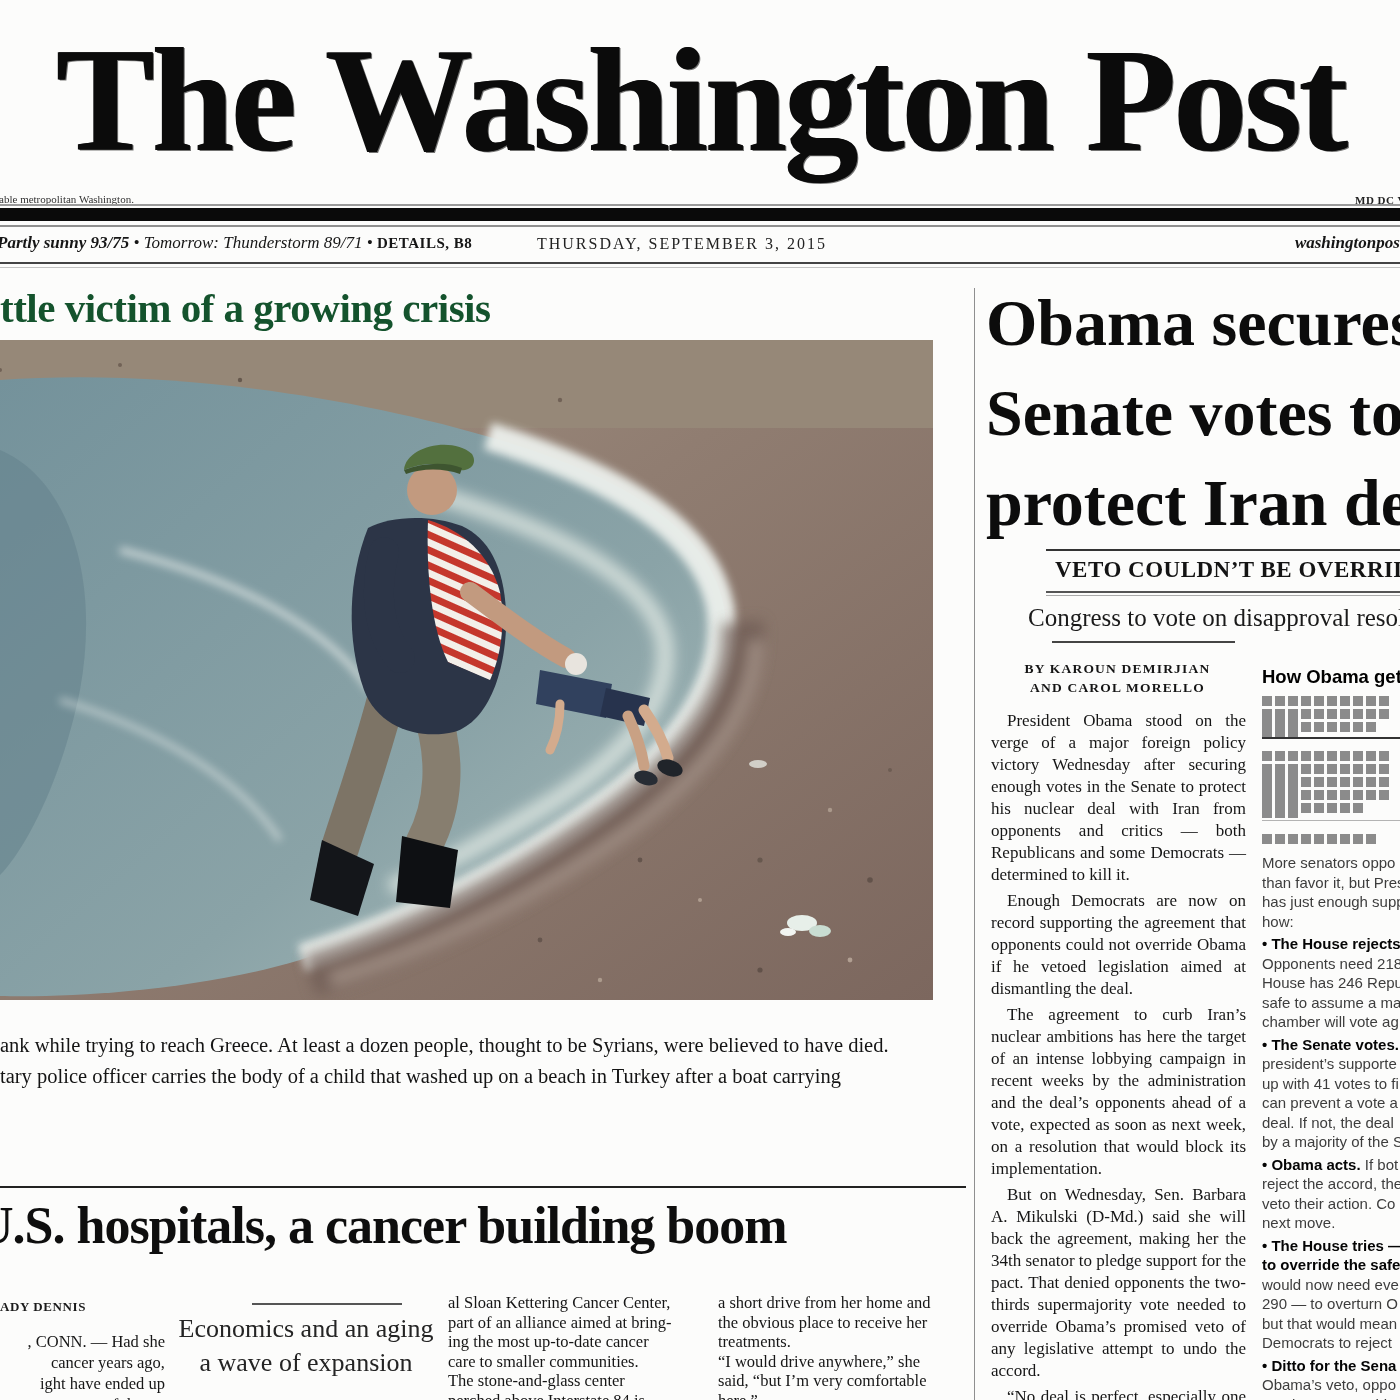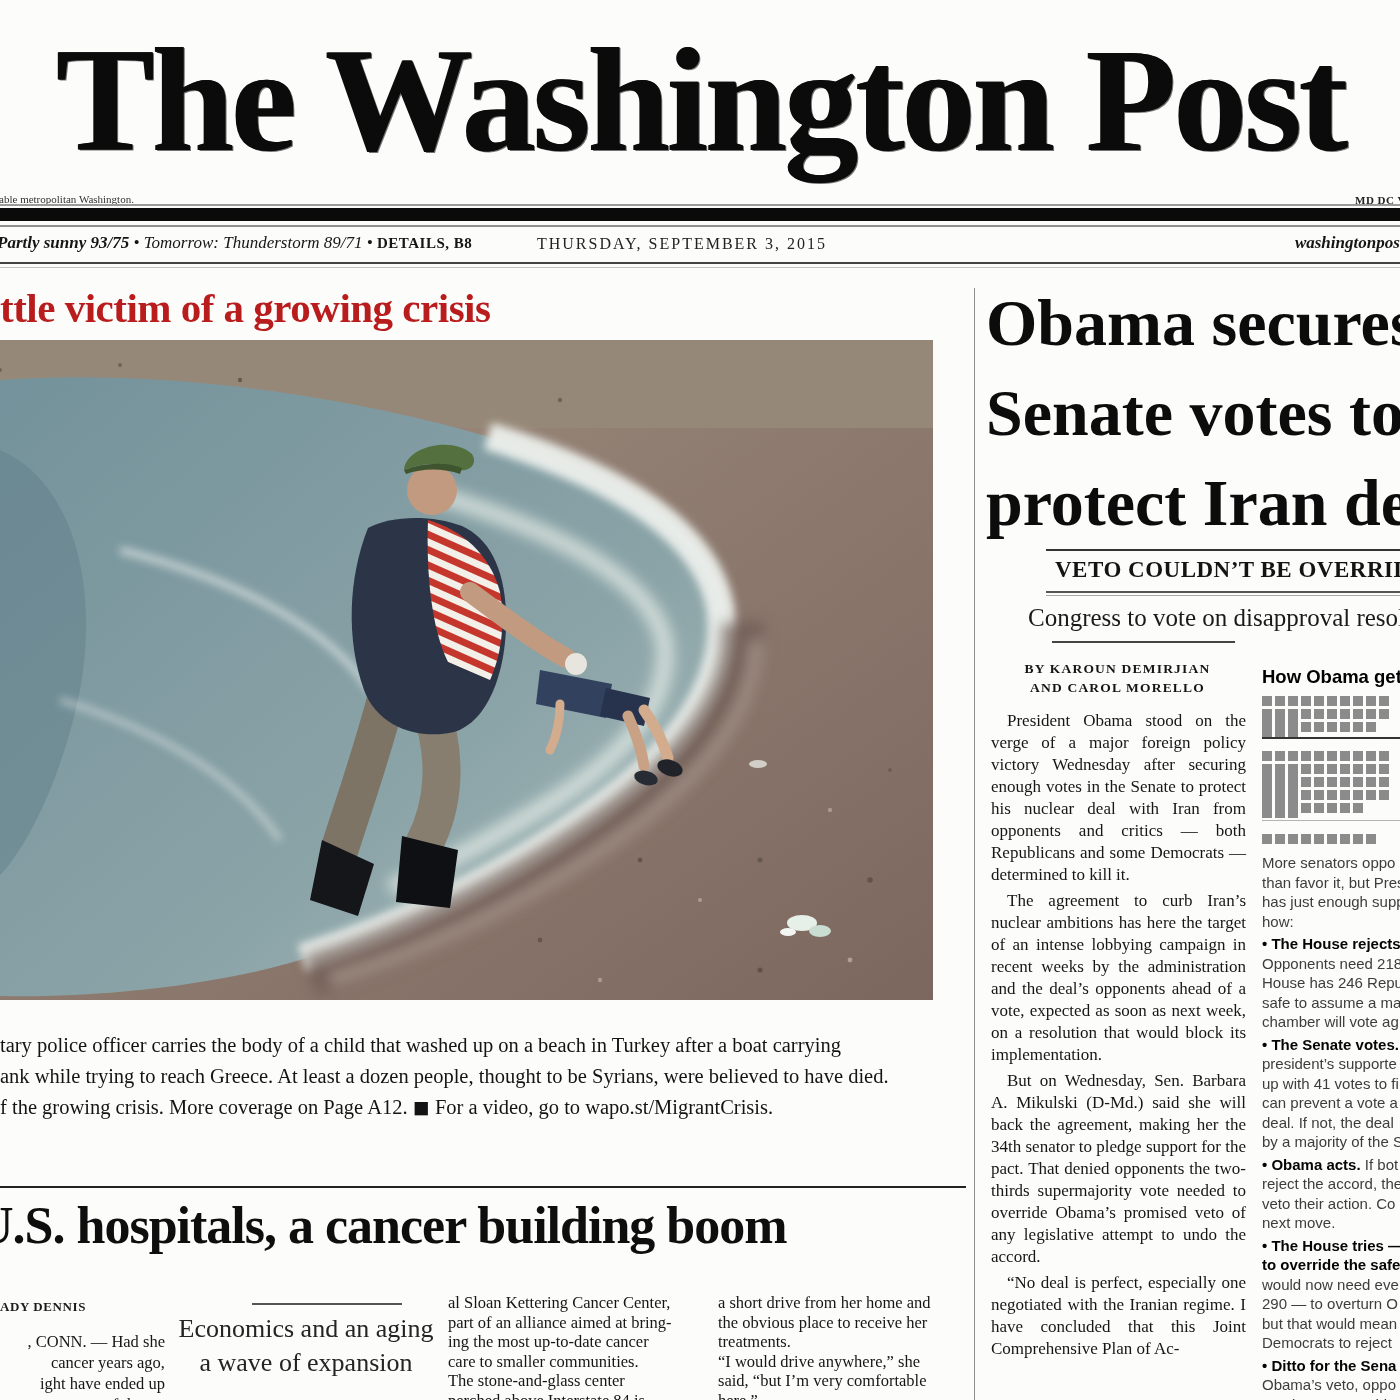--- a/index.html
+++ b/index.html
@@ -22,21 +22,21 @@
   #weather-left{left:-3px;top:0;}
   .w-bolditalic{font-weight:bold;font-style:italic;}
   .w-italic{font-style:italic;}
   .w-bold{font-weight:bold;font-size:15px;letter-spacing:.5px;}
   #date-center{left:0;width:1364px;top:2px;text-align:center;font-size:16px;letter-spacing:2px;color:#222;}
   #site-right{right:-38px;top:0;font-style:italic;font-weight:bold;font-size:17px;}
   #rule-weather-a{top:262px;height:2px;background:#444;}
   #rule-weather-b{top:267px;height:1px;background:#c2c2c2;}
 
   
-  #crisis-headline{top:284px;left:0;font-size:41px;font-weight:600;letter-spacing:-.5px;color:#b91c1c;}
+  #crisis-headline{top:284px;left:0;font-size:41px;font-weight:600;letter-spacing:-.5px;color:#14532d;}
   #photo{top:340px;left:0;width:933px;height:660px;}
   #photo-credit{top:1004px;left:0;width:933px;text-align:right;font-family:"Liberation Sans",sans-serif;
     font-size:10px;letter-spacing:.8px;color:#5d5d5d;}
   #caption{top:1030px;left:0;width:960px;font-size:20.5px;line-height:31px;color:#141414;}
 
   
   #hosp-rule{top:1186px;left:0;width:966px;height:2px;background:#222;}
   #hosp-headline{top:1196px;left:-24px;font-size:52px;font-weight:bold;letter-spacing:-1px;color:#0e0e0e;}
   #hosp-byline{top:1299px;left:0;font-size:13px;font-weight:bold;letter-spacing:.6px;color:#1b1b1b;}
   #hosp-col1{top:1331px;left:0;width:165px;text-align:right;font-size:16.5px;line-height:21px;}
@@ -174,43 +174,43 @@
         <path fill="none" stroke="#d3ab8d" stroke-width="11" stroke-linecap="round" d="M644,370 C658,390 664,404 668,418"></path>
         <path fill="none" stroke="#c9a184" stroke-width="11" stroke-linecap="round" d="M628,376 C638,398 642,412 644,426"></path>
         <ellipse cx="670" cy="428" rx="13" ry="8" fill="#20242a" transform="rotate(18 670 428)"></ellipse>
         <ellipse cx="646" cy="438" rx="12" ry="7" fill="#272c34" transform="rotate(14 646 438)"></ellipse>
         <path fill="none" stroke="#d3ab8d" stroke-width="9" stroke-linecap="round" d="M560,364 C560,384 556,398 550,410"></path>
       </g>
     </g>
   </svg>
 
   <div id="caption" class="abs">
+      <div class="frag">ank while trying to reach Greece. At least a dozen people, thought to be Syrians, were believed to have died.</div>
       <div class="frag">tary police officer carries the body of a child that washed up on a beach in Turkey after a boat carrying</div>
-      <div class="frag">ank while trying to reach Greece. At least a dozen people, thought to be Syrians, were believed to have died.</div>
-      <div class="frag">f the growing crisis. More coverage on Page A12. ◼ For a video, go to wapo.st/MigrantCrisis.</div>
     </div>
 
   <div id="vrule" class="abs"></div>
   <div id="iran-headline" class="abs">
       <div class="nw">Obama secures</div>
       <div class="nw">Senate votes to</div>
       <div class="nw">protect Iran deal</div>
     </div>
   <div id="kicker-rule-top" class="abs"></div>
   <div id="kicker" class="abs nw">VETO COULDN’T BE OVERRIDDEN</div>
   <div id="kicker-rule-bot1" class="abs"></div>
   <div id="kicker-rule-bot2" class="abs"></div>
   <div id="iran-subhead" class="abs nw">Congress to vote on disapproval resolution</div>
   <div id="subhead-rule" class="abs"></div>
   <div id="iran-byline" class="abs">
       <div class="frag">BY KAROUN DEMIRJIAN</div>
       <div class="frag">AND CAROL MORELLO</div>
     </div>
   <div id="iran-body" class="abs">
       <p>President Obama stood on the verge of a major foreign policy victory Wednesday after securing enough votes in the Senate to protect his nuclear deal with Iran from opponents and critics — both Republicans and some Democrats — determined to kill it.</p>
+      <p>Enough Democrats are now on record supporting the agreement that opponents could not override Obama if he vetoed legislation aimed at dismantling the deal.</p>
       <p>The agreement to curb Iran’s nuclear ambitions has here the target of an intense lobbying campaign in recent weeks by the administration and the deal’s opponents ahead of a vote, expected as soon as next week, on a resolution that would block its implementation.</p>
       <p>But on Wednesday, Sen. Barbara A. Mikulski (D-Md.) said she will back the agreement, making her the 34th senator to pledge support for the pact. That denied opponents the two-thirds supermajority vote needed to override Obama’s promised veto of any legislative attempt to undo the accord.</p>
       <p>“No deal is perfect, especially one negotiated with the Iranian regime. I have concluded that this Joint Comprehensive Plan of Ac-</p>
     </div>
 
   <div id="sb-title" class="abs nw">How Obama gets</div>
   <div id="sb-block-0" class="sq-block waffle" style="top:692px;">
       <div class="sq-row"><span class="sq" style="background: rgb(139, 139, 139);"></span><span class="sq" style="background: rgb(139, 139, 139);"></span><span class="sq" style="background: rgb(139, 139, 139);"></span><span class="sq" style="background: rgb(139, 139, 139);"></span><span class="sq" style="background: rgb(139, 139, 139);"></span><span class="sq" style="background: rgb(139, 139, 139);"></span><span class="sq" style="background: rgb(139, 139, 139);"></span><span class="sq" style="background: rgb(139, 139, 139);"></span><span class="sq" style="background: rgb(139, 139, 139);"></span><span class="sq" style="background: rgb(139, 139, 139);"></span><span class="sq" style="background: rgb(139, 139, 139);"></span><span class="sq" style="background: rgb(139, 139, 139);"></span><span class="sq" style="background: rgb(139, 139, 139);"></span></div>
       <div class="sq-row"><span class="sq" style="background: rgb(139, 139, 139);"></span><span class="sq" style="background: rgb(139, 139, 139);"></span><span class="sq" style="background: rgb(139, 139, 139);"></span><span class="sq" style="background: rgb(139, 139, 139);"></span><span class="sq" style="background: rgb(139, 139, 139);"></span><span class="sq" style="background: rgb(139, 139, 139);"></span><span class="sq" style="background: rgb(139, 139, 139);"></span><span class="sq" style="background: rgb(139, 139, 139);"></span><span class="sq" style="background: rgb(139, 139, 139);"></span><span class="sq" style="background: rgb(139, 139, 139);"></span><span class="sq" style="background: rgb(139, 139, 139);"></span><span class="sq" style="background: rgb(139, 139, 139);"></span><span class="sq" style="background: rgb(139, 139, 139);"></span></div>
       <div class="sq-row"><span class="sq" style="background: rgb(139, 139, 139);"></span><span class="sq" style="background: rgb(139, 139, 139);"></span><span class="sq" style="background: rgb(139, 139, 139);"></span><span class="sq" style="background: rgb(139, 139, 139);"></span><span class="sq" style="background: rgb(139, 139, 139);"></span><span class="sq" style="background: rgb(139, 139, 139);"></span><span class="sq" style="background: rgb(139, 139, 139);"></span><span class="sq" style="background: rgb(139, 139, 139);"></span><span class="sq" style="background: rgb(139, 139, 139);"></span></div>

